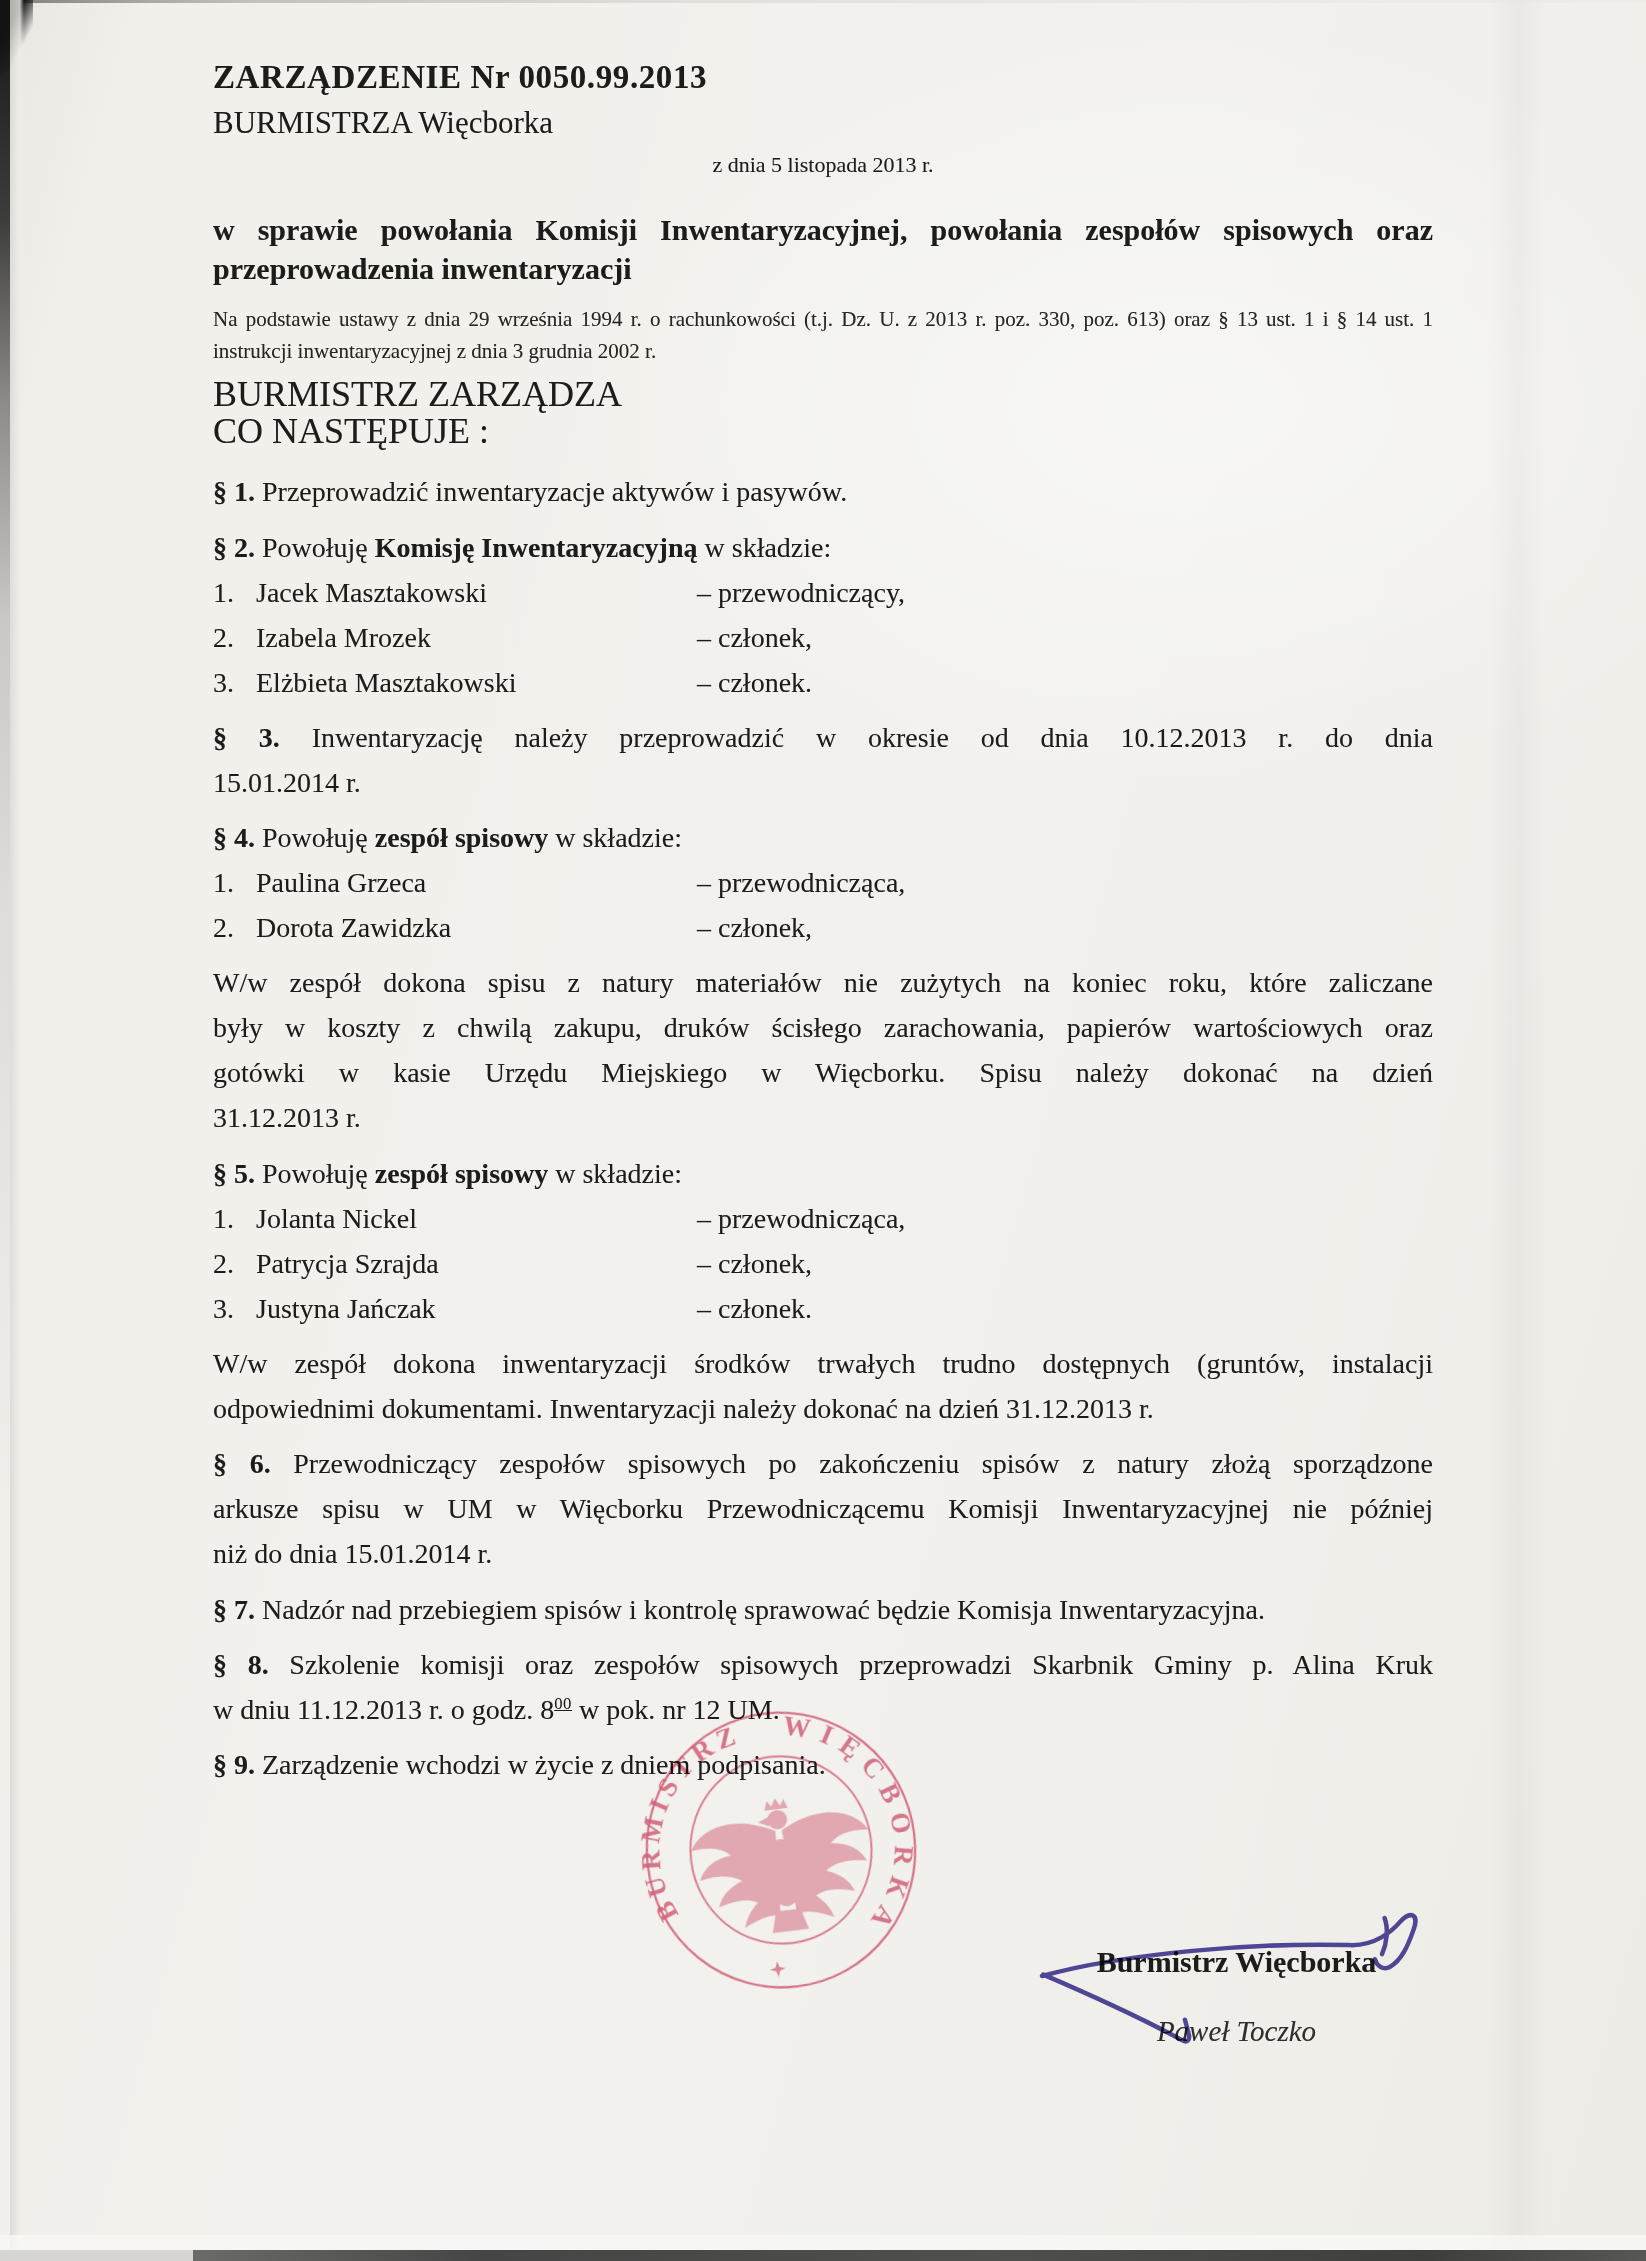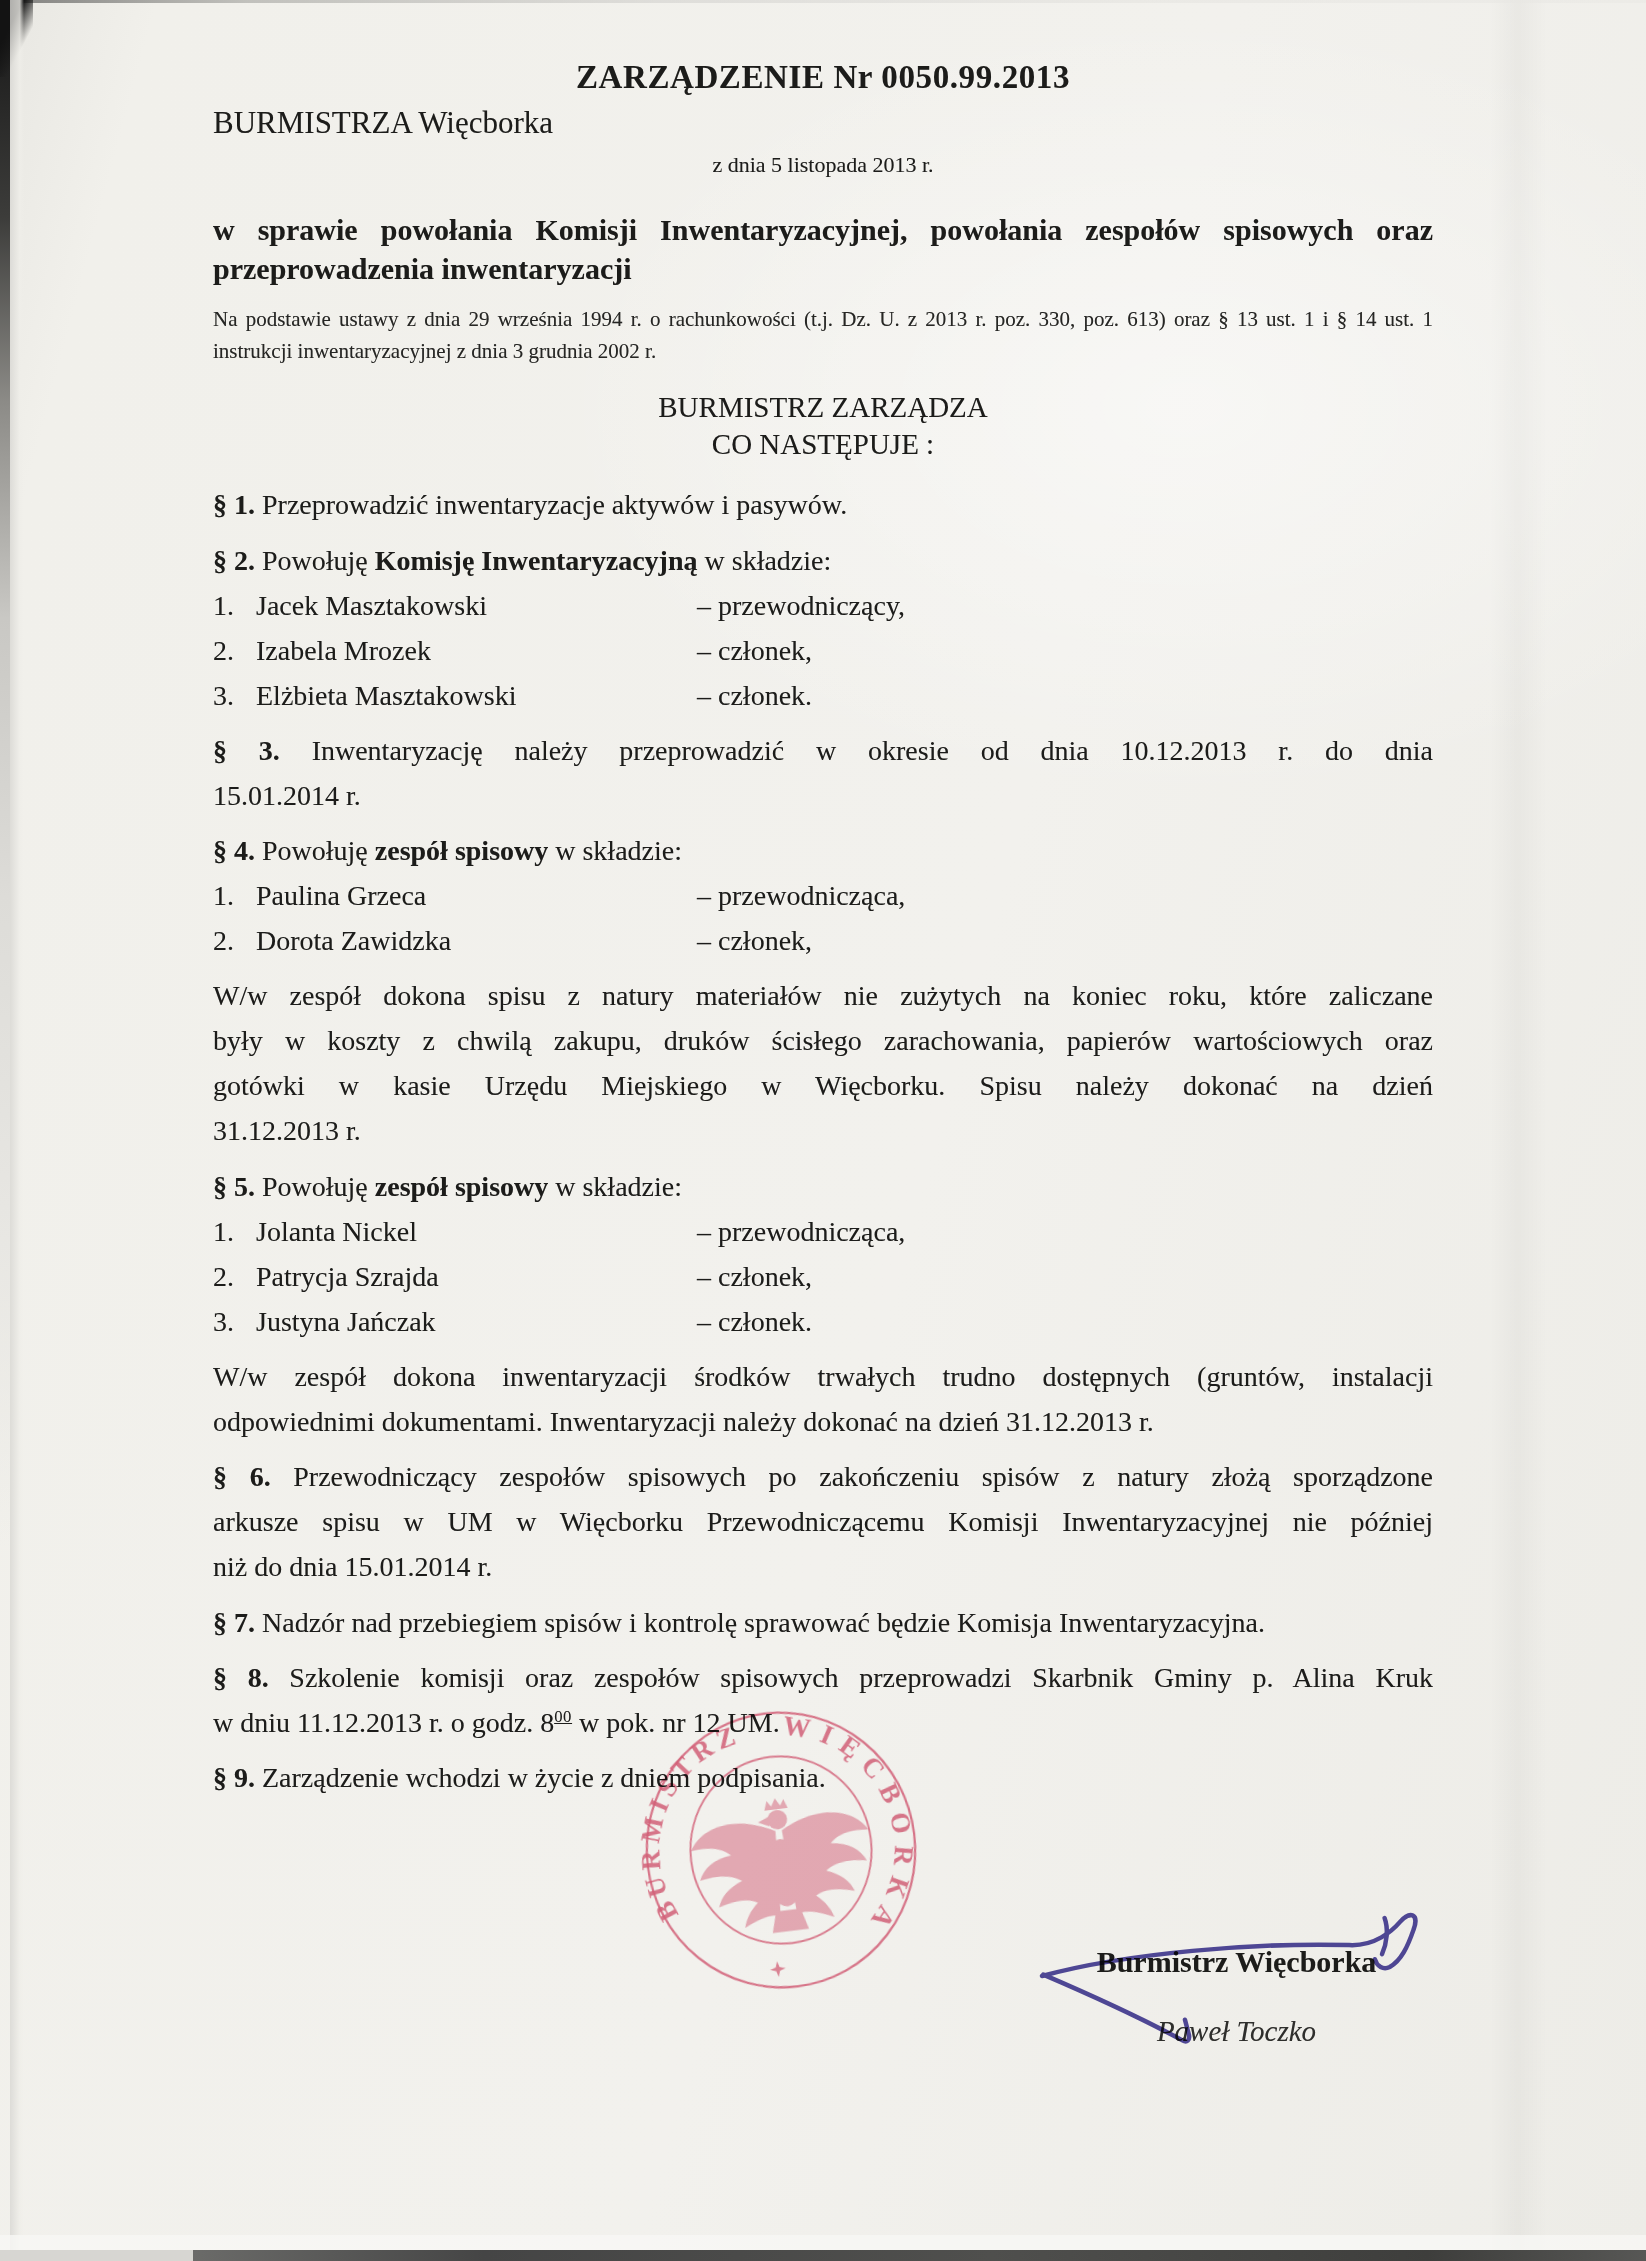--- a/index.html
+++ b/index.html
@@ -20,26 +20,26 @@
   .edge-left   { position:absolute; top:0; left:0; width:9.7px; height:1546px;
                  background:linear-gradient(to bottom,#161616 0%,#3c3c3a 14%,#8c8b87 26%,#c9c8c4 40%,#dddcd8 58%,#e7e6e2 78%,rgba(231,230,226,0) 100%); }
   .paper-fold-left { position:absolute; top:0; left:9.7px; width:14px; height:2261px;
                  background:linear-gradient(to right,#d8d7d3,#efeee9 70%,rgba(239,238,233,0)); opacity:.8; }
   .bottom-strip { position:absolute; left:0; bottom:11px; width:100%; height:15.5px; background:#f7f7f5; opacity:.8; }
   .bottom-bar-light { position:absolute; left:0; bottom:0; width:193px; height:11px; background:#d7d6d2; }
   .bottom-bar-dark  { position:absolute; left:193px; right:0; bottom:0; height:11px;
                  background:linear-gradient(to right,#6b6b69,#454545 20%,#4f4f4d 55%,#3e3e3c 85%,#575755); }
   
   .doc { position:absolute; inset:0; padding:55px 213px 0 213px; }
-  .t-kind   { font-size:33px; font-weight:bold; line-height:45px; text-align:center; letter-spacing:0.6px; }
+  .t-kind   { font-size:33px; font-weight:bold; line-height:45px; letter-spacing:0.6px; }
   .t-auth   { font-size:31px; line-height:45px; text-align:left; }
   .t-date   { font-size:22px; line-height:40px; text-align:center; }
   .subject  { margin-top:24.5px; font-weight:bold; font-size:30px; line-height:39px; }
   .legal    { margin-top:15.5px; font-size:21px; line-height:32px; color:#262624; }
-  .decree   { margin-top:22px; font-size:29px; line-height:37px; text-align:center; }
+  .decree   { margin-top:9px; font-size:36px; line-height:37px; }
   .sections { margin-top:19.3px; }
   .sec      { margin-top:10.3px; font-size:28px; line-height:45px; }
   .tline.just { text-align:justify; text-align-last:justify; }
   .mrow { display:grid; grid-template-columns:43px 441px 1fr; line-height:45px; }
   sup.u00 { font-size:16.7px; text-decoration:underline; line-height:0; letter-spacing:0.6px; }
   b { font-weight:bold; }
   
   .doc, .sig-title, .sig-name { text-shadow:0 0 0.6px rgba(20,20,20,.25); }
   
   .stamp { position:absolute; left:641px; top:1710px; width:280px; height:280px;

